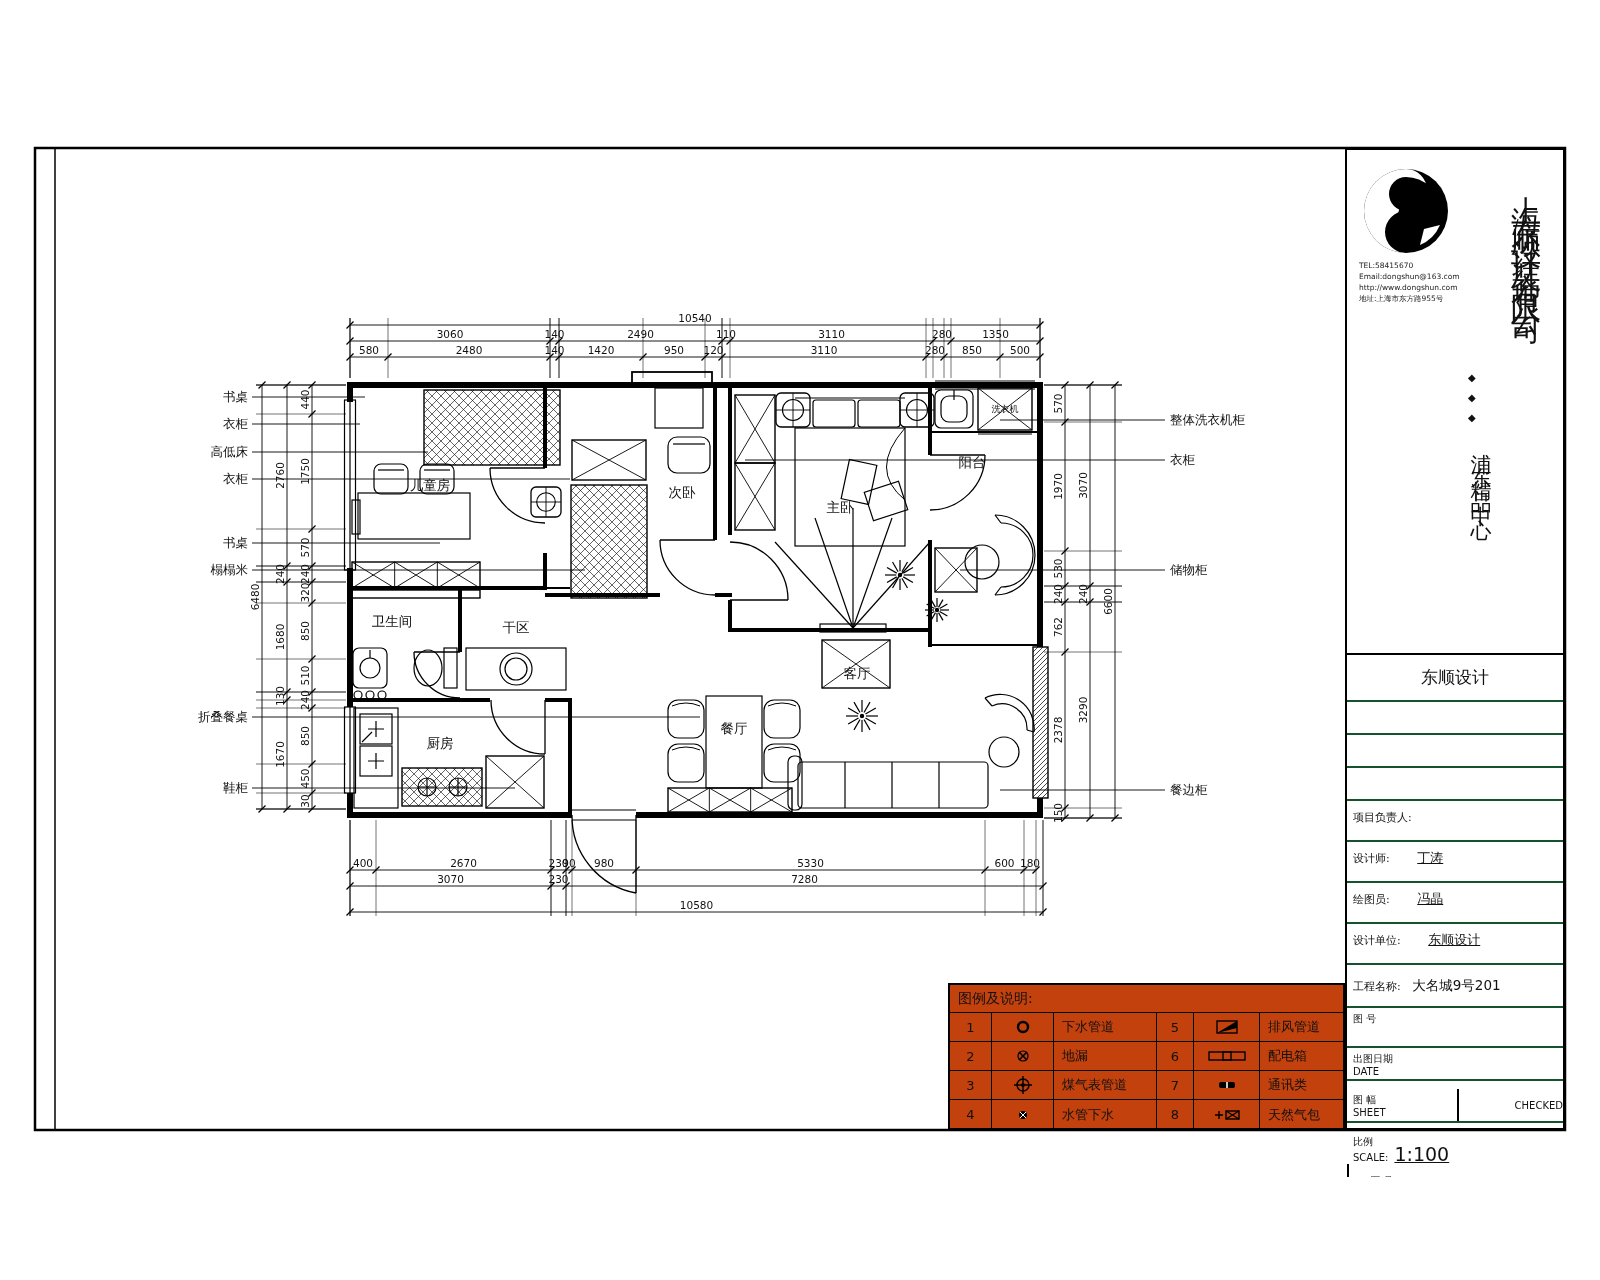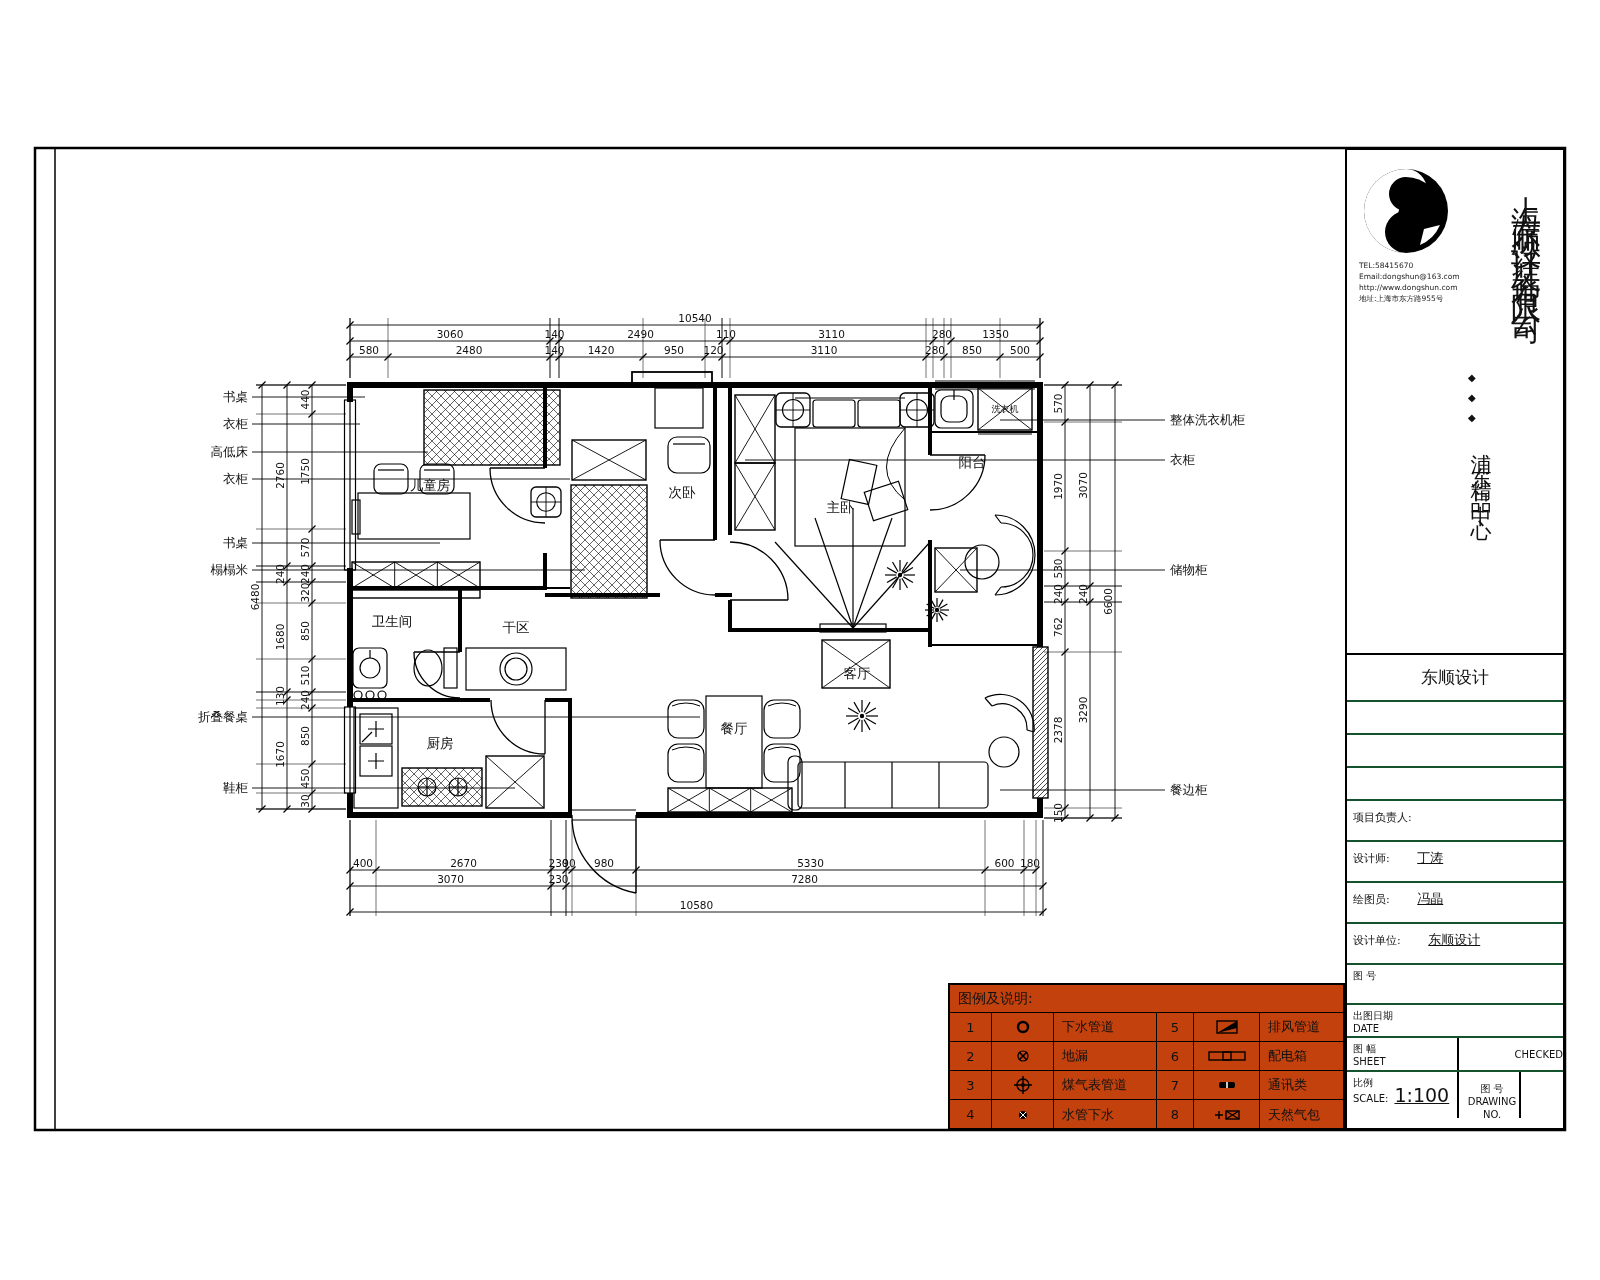--- a/index.html
+++ b/index.html
@@ -22,24 +22,24 @@
                font-size:21px;letter-spacing:13px;font-family:"DejaVu Serif",serif;}
   .tb-diamonds{position:absolute;left:121px;top:218px;font-size:10px;line-height:20px;text-align:center;}
   .tb-row{position:relative;width:100%;box-sizing:border-box;border-bottom:2px solid #14532d;overflow:hidden;}
   .tb-row.header{height:47px;line-height:45px;text-align:center;font-size:17px;}
   .tb-row.empty{height:33px;}
   .tb-row.field{height:41px;font-size:11px;line-height:31px;padding-left:6px;}
   .tb-row.field .val{font-size:13px;margin-left:24px;text-decoration:underline;}
   .tb-row.tall{height:43px;font-size:11px;line-height:41px;padding-left:6px;}
   .tb-row.tall .val{font-size:13.5px;margin-left:8px;}
   .tb-row.two-line{font-size:10px;line-height:13px;padding:4px 0 0 6px;}
-  .tb-split{display:flex;}
+  .tb-split{display:flex;margin-top:8px;}
   .tb-cell{box-sizing:border-box;padding:4px 0 0 6px;font-size:10px;line-height:13px;}
   .tb-cell+.tb-cell{border-left:2px solid #000;text-align:right;}
-  .tb-row.last{border-bottom:none;}
+  .tb-row.last{border-bottom:none;flex-direction:column;}
   .scale-val{font-size:19px;margin-left:6px;text-decoration:underline;}
   
   .legend{position:absolute;left:948px;top:983px;width:397px;height:147px;
           border:2px solid #000;box-sizing:border-box;background:#c2410c;font-size:13px;}
   .lg-title{height:28px;line-height:27px;padding-left:8px;border-bottom:1.5px solid #000;
             box-sizing:border-box;font-size:14px;}
   .lg-row{display:flex;height:29px;border-bottom:1.5px solid #000;box-sizing:border-box;}
   .lg-row.last{border-bottom:none;}
   .lg-cell{box-sizing:border-box;border-right:1.5px solid #000;display:flex;
            align-items:center;justify-content:center;overflow:hidden;}
@@ -633,20 +633,24 @@
     <span class="val">丁涛</span>
   </div>
   <div class="tb-row field">
     <span>绘图员:</span>
     <span class="val">冯晶</span>
   </div>
   <div class="tb-row field">
     <span>设计单位:</span>
     <span class="val">东顺设计</span>
   </div>
+  <div class="tb-row tall">
+    <span>工程名称:</span>
+    <span class="val">大名城9号201</span>
+  </div>
 
   <div class="tb-row two-line" style="height:40px">
     <span>图  号</span>
   </div>
   <div class="tb-row two-line" style="height:33px">
     <div>出图日期</div>
     <div>DATE</div>
   </div>
   <div class="tb-row tb-split" style="height:34px">
     <div class="tb-cell" style="width:110px">

